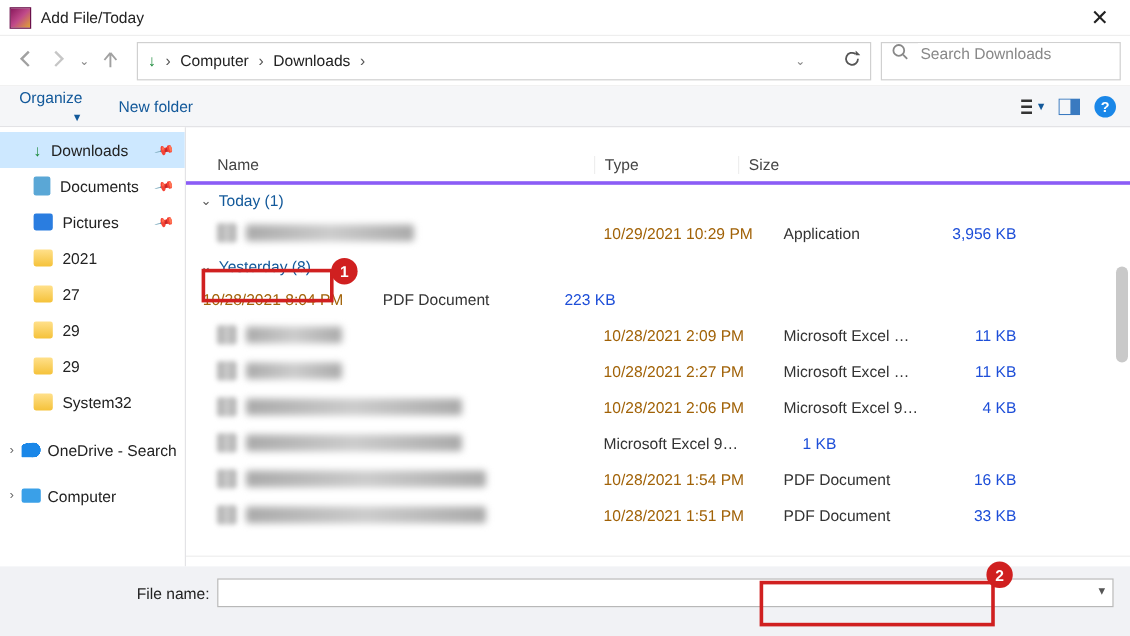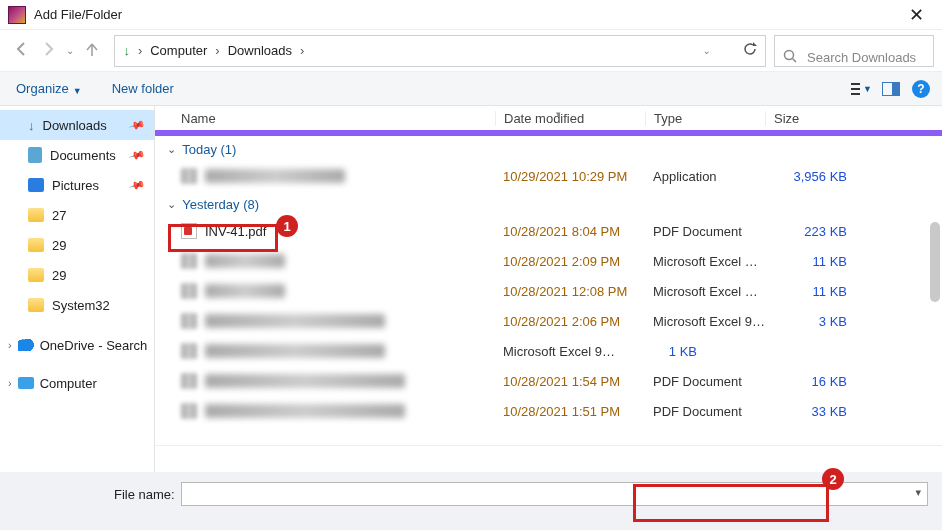--- a/index.html
+++ b/index.html
@@ -12,27 +12,27 @@
   .close-x { font-size:18px; padding:4px 10px; cursor:pointer; }
 
   
   .navrow { display:flex; align-items:center; height:42px; padding:6px 8px; gap:8px; border-bottom:1px solid #eee;}
   .navbtns { display:flex; align-items:center; gap:10px; padding:0 6px;}
   .navbtns svg { opacity:.55; }
   .address { flex:1; display:flex; align-items:center; height:32px; border:1px solid #d0d0d0; padding:0 8px; gap:8px;}
   .address .sep { color:#555; }
   .addr-icon { color:#1a8a3a; font-weight:bold; }
   .address .refresh { margin-left:auto; }
-  .searchbox { width:160px; height:32px; border:1px solid #d0d0d0; display:flex; align-items:flex-end; padding:0 8px; color:#888; gap:8px;}
+  .searchbox { width:200px; height:32px; border:1px solid #d0d0d0; display:flex; align-items:flex-start; padding:0 8px; color:#888; gap:8px;}
   .searchbox input { border:none; outline:none; font-size:13px; width:100%; color:#555; }
   .searchbox input::placeholder{color:#888;}
 
   
   .toolbar { display:flex; align-items:center; height:34px; background:#f5f6f8; border-bottom:1px solid #e3e3e6; padding:0 10px;}
-  .toolbar .link { color:#13599a; padding:4px 6px; display:flex; align-items:flex-end; gap:4px;}
+  .toolbar .link { color:#13599a; padding:4px 6px; display:flex; align-items:flex-end; gap:4px;flex-direction:column;}
   .toolbar .spacer { flex:1; }
   .toolbar .ticon { width:22px; height:22px; display:flex; align-items:center; justify-content:center; margin-left:8px;}
   .help-icon { width:18px;height:18px;border-radius:50%;background:#1a87e8;color:#fff;display:flex;align-items:center;justify-content:center;font-size:12px;font-weight:bold;}
 
   
   .body { display:flex; height:366px; position:relative;}
   .sidebar { width:155px; border-right:1px solid #e3e3e6; padding-top:4px; overflow:hidden; background:#fff;}
   .side-item { display:flex; align-items:center; height:30px; padding-left:28px; gap:8px; position:relative;}
   .side-item.sel { background:#cde8ff; }
   .side-item .pin { position:absolute; right:10px; color:#888; font-size:11px; transform:rotate(30deg);}
@@ -40,21 +40,21 @@
   .side-group .chev { color:#666; font-size:11px;}
   .folder-ico { width:16px;height:14px;background:linear-gradient(#ffe08a,#f5c23a);border-radius:2px;display:inline-block;}
   .down-ico { color:#1a8a3a; font-weight:bold;}
   .doc-ico { width:14px;height:16px;background:#5aa7d6;border-radius:2px;display:inline-block;}
   .pic-ico { width:16px;height:14px;background:#2a7de0;border-radius:2px;display:inline-block;}
   .od-ico { width:16px;height:12px;display:inline-block;background:radial-gradient(circle at 30% 60%,#1a87e8 50%,transparent 52%),radial-gradient(circle at 60% 50%,#1a87e8 55%,transparent 57%);}
   .pc-ico { width:16px;height:12px;background:#3aa0e8;display:inline-block;border-radius:2px;}
 
   
   .filepane { flex:1; position:relative; overflow:hidden;}
-  .cols { display:flex; height:30px; align-items:center; border-bottom:6px solid #8b5cf6; color:#444; font-size:13px;}
+  .cols { display:flex; height:30px; align-items:center; border-bottom:3px solid #8b5cf6; color:#444; font-size:13px;margin-top:18px;}
   .c-name { width:340px; padding-left:26px; border-left: none;}
   .c-date { width:150px; border-left:1px solid #eee; padding-left:8px; position:relative;}
   .c-date::after{content:"▾"; font-size:9px; position:absolute; top:-2px; left:60px; color:#888;}
   .c-type { width:120px; border-left:1px solid #eee; padding-left:8px;}
   .c-size { width:100px; border-left:1px solid #eee; padding-left:8px;}
   .filelist { height:310px; overflow:hidden; padding-left:6px; border-bottom:1px solid #eee;}
   .group-hdr { display:flex; align-items:center; gap:6px; color:#13599a; padding:6px 4px 4px 6px;}
   .group-hdr .chev { color:#555; font-size:11px;}
   .row { display:flex; align-items:center; height:30px;}
   .row .nm { width:334px; padding-left:20px; display:flex; align-items:center; gap:8px; white-space:nowrap;}
@@ -82,21 +82,21 @@
   .fname-row .combo { flex:1; height:24px; border:1px solid #b8b8b8; background:#fff; position:relative;}
   .fname-row .combo::after { content:"▾"; position:absolute; right:6px; top:3px; color:#555; font-size:11px;}
   .redbox.b2 { border-width:3px; left:633px; bottom:8px; width:196px; height:38px; top:auto;}
   .c2 { right:98px; bottom:40px;}
 </style>
 </head>
 <body>
 
 <div class="titlebar">
   <div class="app-icon"></div>
-  <div class="title-text">Add File/Folder</div>
+  <div class="title-text">Add File/Today</div>
   <div class="close-x">✕</div>
 </div>
 
 <div class="navrow">
   <div class="navbtns">
     <span><svg width="16" height="16">
           <path d="M10 2 L4 8 L10 14" stroke="#555" stroke-width="2" fill="none"></path>
         </svg></span>
     <span><svg width="16" height="16">
           <path d="M6 2 L12 8 L6 14" stroke="#999" stroke-width="2" fill="none"></path>
@@ -170,20 +170,24 @@
         <span>Documents</span>
         <span class="pin">📌</span>
       </div>
     <div class="side-item">
         <span class="pic-ico"></span>
         <span>Pictures</span>
         <span class="pin">📌</span>
       </div>
     <div class="side-item">
         <span class="folder-ico"></span>
+        <span>2021</span>
+      </div>
+    <div class="side-item">
+        <span class="folder-ico"></span>
         <span>27</span>
       </div>
     <div class="side-item">
         <span class="folder-ico"></span>
         <span>29</span>
       </div>
     <div class="side-item">
         <span class="folder-ico"></span>
         <span>29</span>
       </div>
@@ -201,21 +205,20 @@
     <div class="side-group">
         <span class="chev">›</span>
         <span class="pc-ico"></span>
         <span>Computer</span>
       </div>
   </div>
 
   <div class="filepane">
     <div class="cols">
       <div class="c-name">Name</div>
-      <div class="c-date">Date modified</div>
       <div class="c-type">Type</div>
       <div class="c-size">Size</div>
     </div>
     <div class="filelist">
       <div class="group-hdr">
           <span class="chev">⌄</span>
           <span>Today (1)</span>
         </div>
       <div class="row">
         <div class="nm">
@@ -226,54 +229,50 @@
         <div class="tp">Application</div>
         <div class="sz">3,956 KB</div>
       </div>
 
       <div class="group-hdr">
           <span class="chev">⌄</span>
           <span>Yesterday (8)</span>
         </div>
 
       <div class="row">
-        <div class="nm">
-            <span class="pdf-ico"></span>
-            <span>INV-41.pdf</span>
-          </div>
         <div class="dt">10/28/2021 8:04 PM</div>
         <div class="tp">PDF Document</div>
         <div class="sz">223 KB</div>
       </div>
       <div class="row">
         <div class="nm">
             <span class="blur ico"></span>
             <span class="blur w2"></span>
           </div>
         <div class="dt">10/28/2021 2:09 PM</div>
         <div class="tp">Microsoft Excel W...</div>
         <div class="sz">11 KB</div>
       </div>
       <div class="row">
         <div class="nm">
             <span class="blur ico"></span>
             <span class="blur w2"></span>
           </div>
-        <div class="dt">10/28/2021 12:08 PM</div>
+        <div class="dt">10/28/2021 2:27 PM</div>
         <div class="tp">Microsoft Excel W...</div>
         <div class="sz">11 KB</div>
       </div>
       <div class="row">
         <div class="nm">
             <span class="blur ico"></span>
             <span class="blur w3"></span>
           </div>
         <div class="dt">10/28/2021 2:06 PM</div>
         <div class="tp">Microsoft Excel 97...</div>
-        <div class="sz">3 KB</div>
+        <div class="sz">4 KB</div>
       </div>
       <div class="row">
         <div class="nm">
             <span class="blur ico"></span>
             <span class="blur w3"></span>
           </div>
         <div class="tp">Microsoft Excel 97...</div>
         <div class="sz">1 KB</div>
       </div>
       <div class="row">

